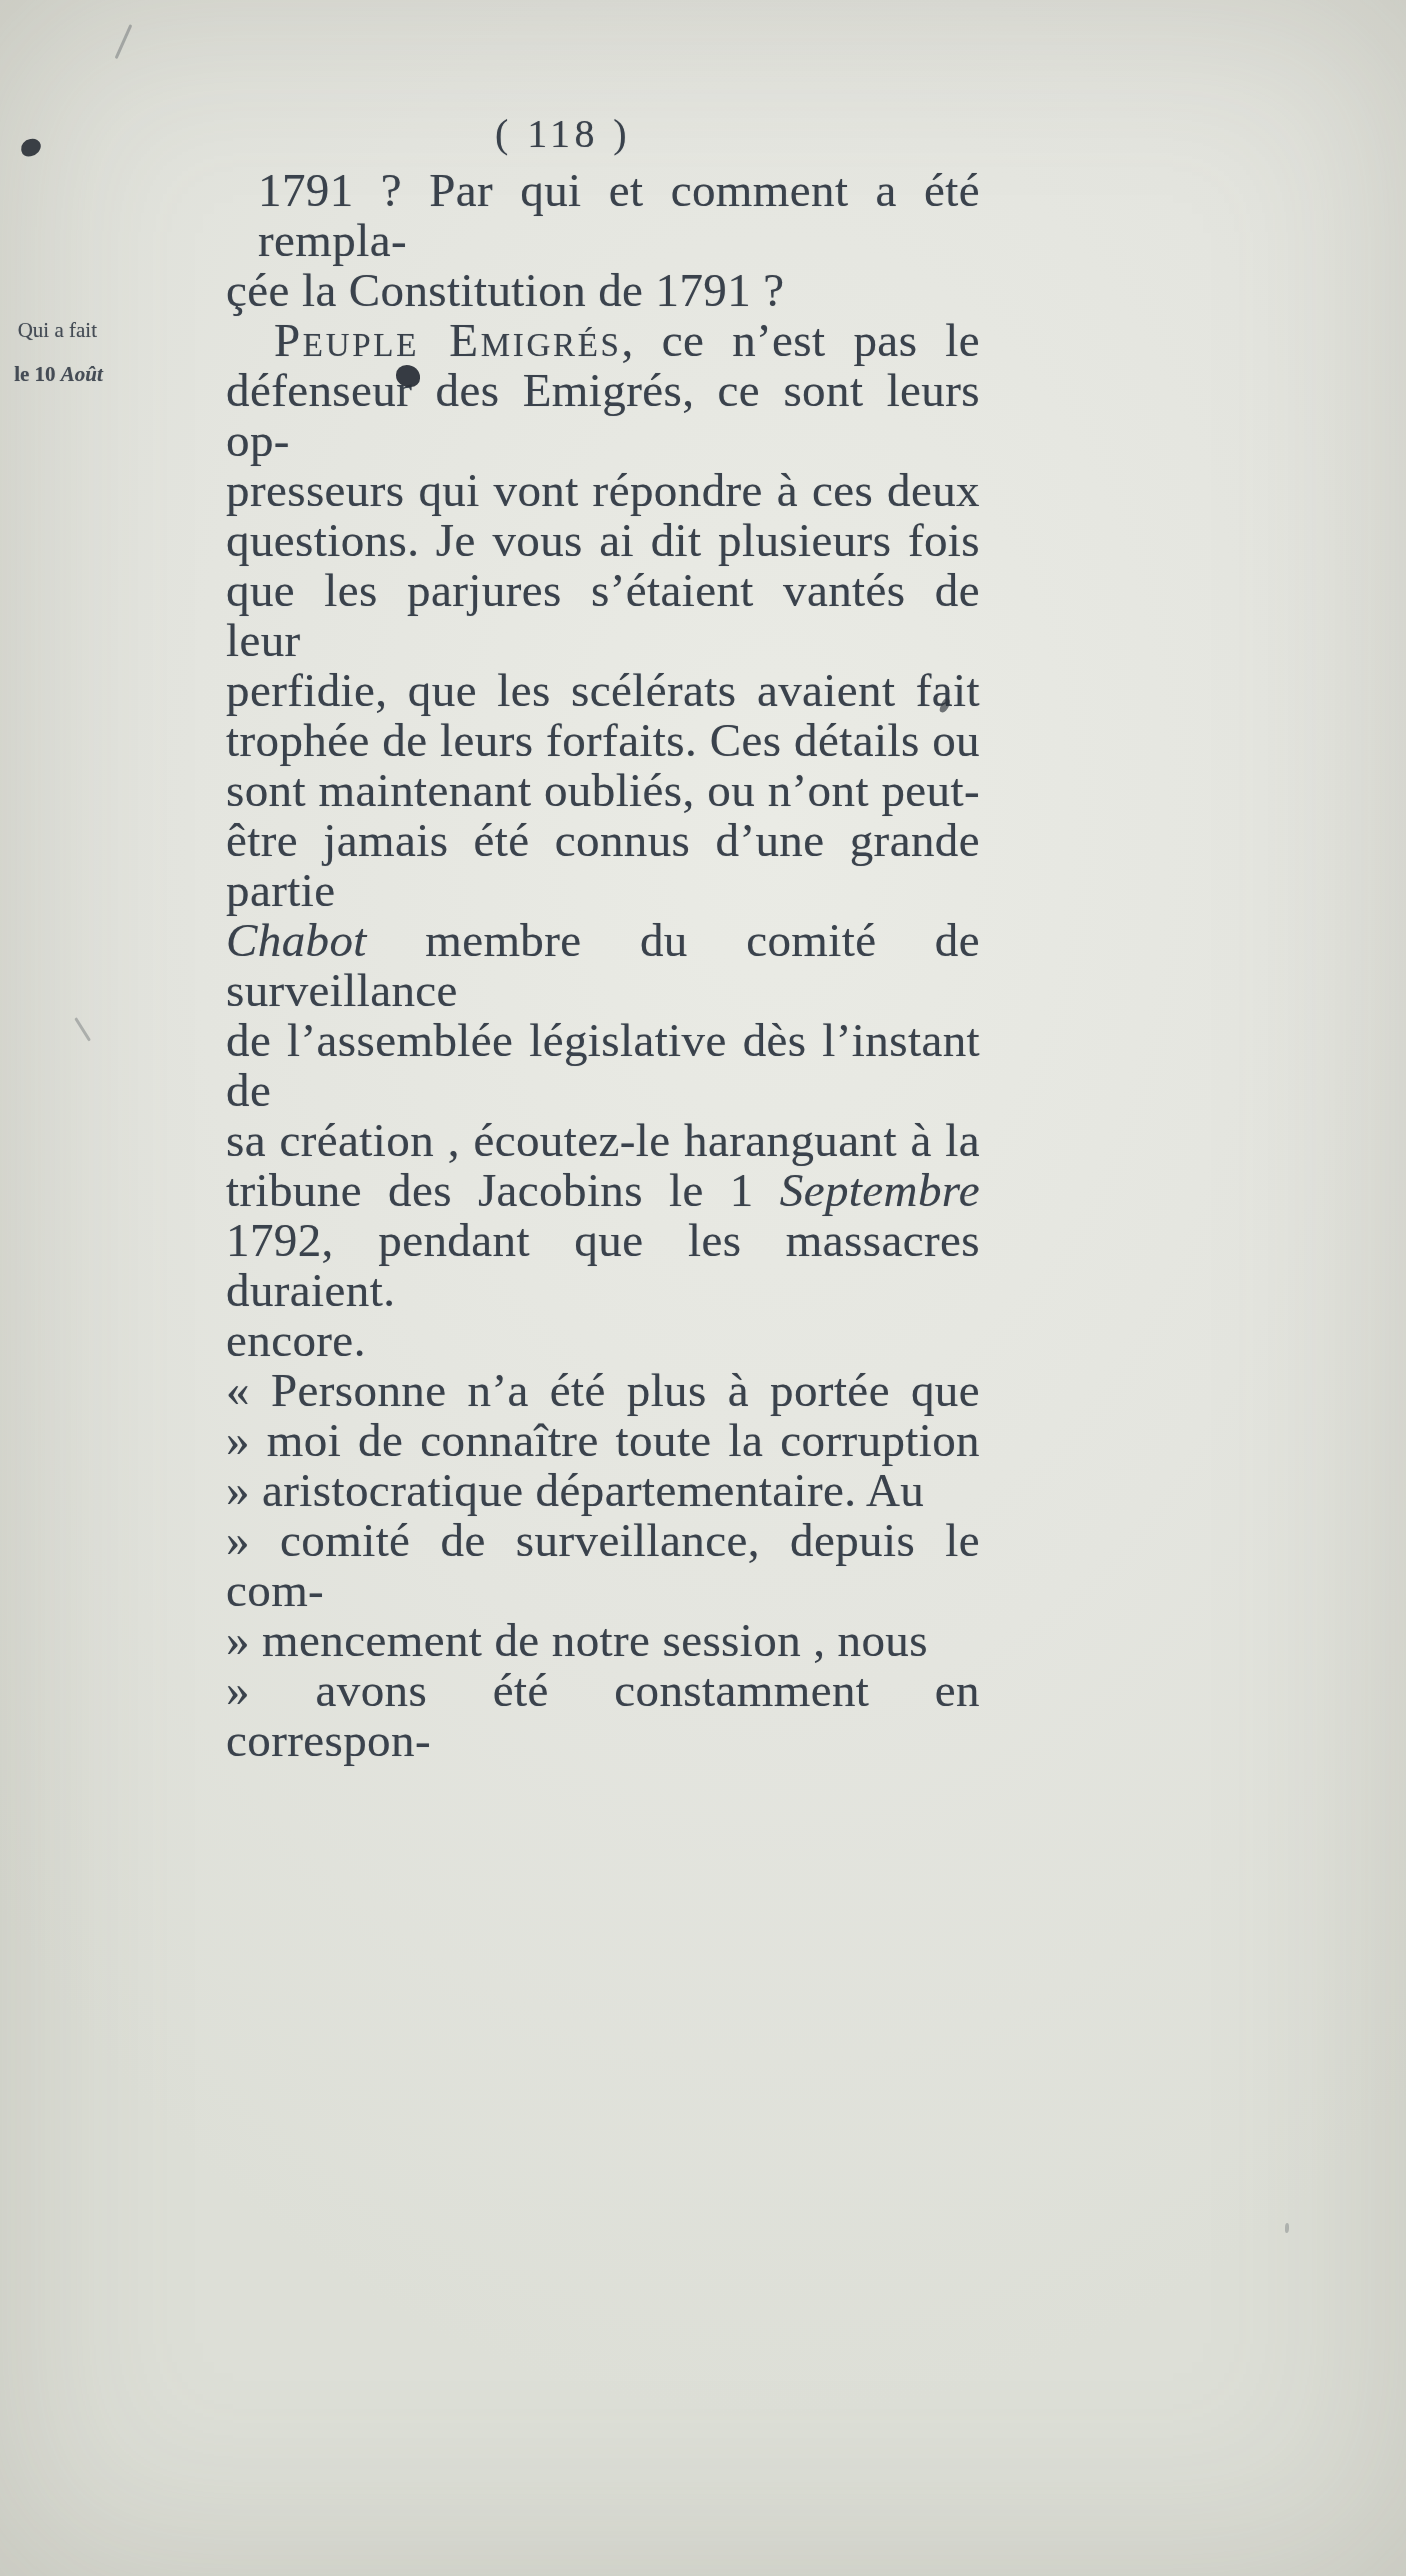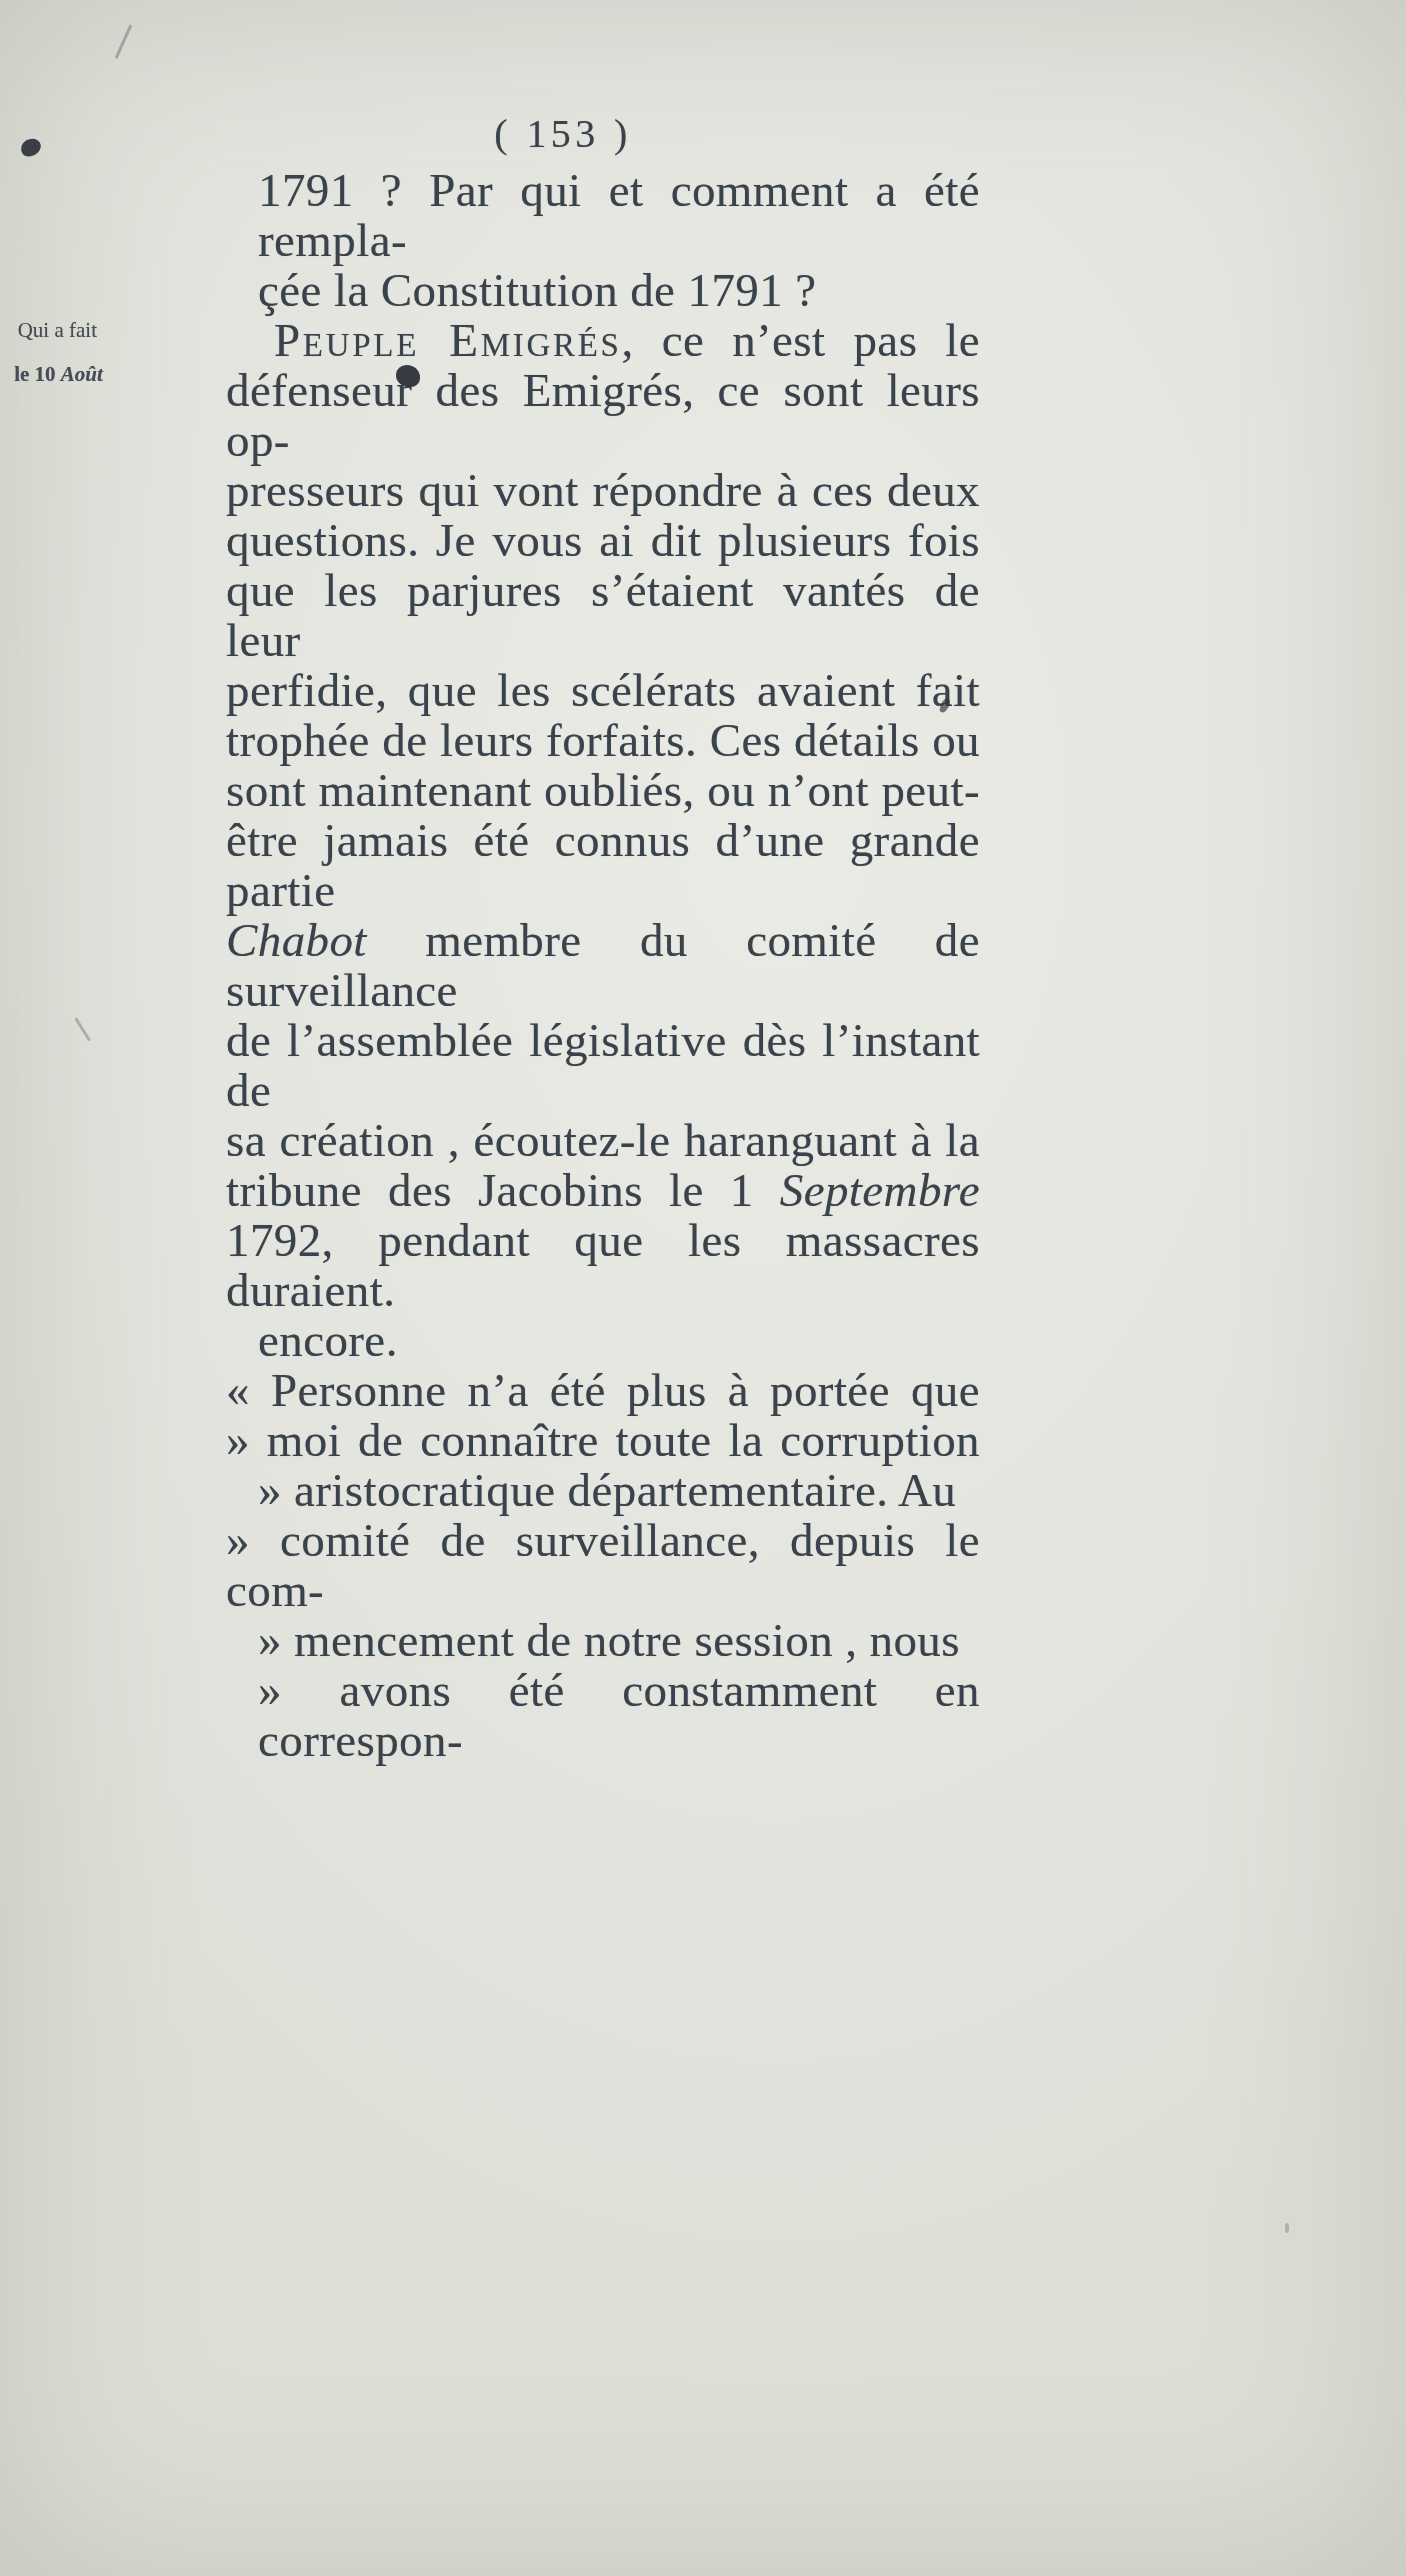--- a/index.html
+++ b/index.html
@@ -33,21 +33,21 @@
     top: 165px;
     left: 226px;
     width: 754px;
     font-size: 47px;
     line-height: 50px;
     letter-spacing: 0.4px;
     text-shadow: 0 0 0.9px rgba(58,66,76,0.40);
   }
 
   .line { text-align: justify; text-align-last: justify; }
-  .line.left { text-align-last: left; margin-left: 32px; }
+  .line.left { text-align-last: left; }
   .line.indent  { padding-left: 32px; }
   .line.indent2 { padding-left: 48px; }
 
   .italic { font-style: italic; }
   .smallcaps { font-variant: small-caps; letter-spacing: 2.7px; }
 
   .margin-note {
     position: absolute;
     top: 308px;
     left: 17.7px;
@@ -71,21 +71,21 @@
   .speck-chabot{ left: 941px; top: 698px; width: 8px;  height: 15px; opacity: .65; border-radius: 60% 40% 70% 30%; transform: rotate(18deg); }
   .scratch-top { left: 122px; top: 23px;  width: 2.7px;  height: 37px; opacity: .30; border-radius: 1.8px; transform: rotate(24deg); }
   .speck-left  { left: 81px;  top: 1016px; width: 2.7px; height: 26.5px; opacity: .28; border-radius: 1.8px; transform: rotate(-32deg); }
   .speck-bottom{ left: 1285px; top: 2223px; width: 4.4px; height: 9.7px; opacity: .25; }
 </style>
 </head>
 <body>
 
 <div class="page">
 
-  <div class="page-header">( 153 )</div>
+  <div class="page-header">( 118 )</div>
 
   <div class="margin-note">
       <div class="line"><span>Qui a fait</span></div>
       <div class="line"><span>le 10 </span><span class="italic">Août</span></div>
     </div>
 
   <div class="body-text">
       <div class="line indent"><span>1791 ? Par qui et comment a été rempla-</span></div>
       <div class="line left"><span>çée la Constitution de 1791 ?</span></div>
       <div class="line indent2"><span class="smallcaps">Peuple Emigrés</span><span>, ce n’est pas le</span></div>

